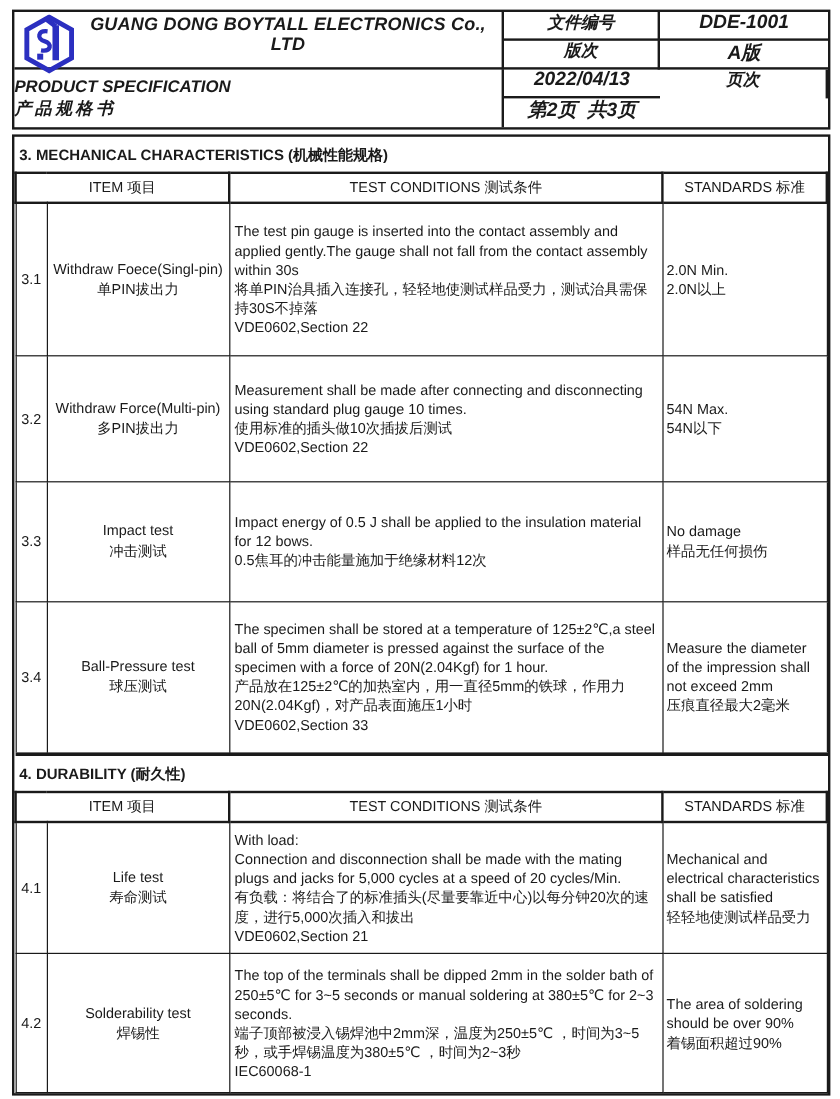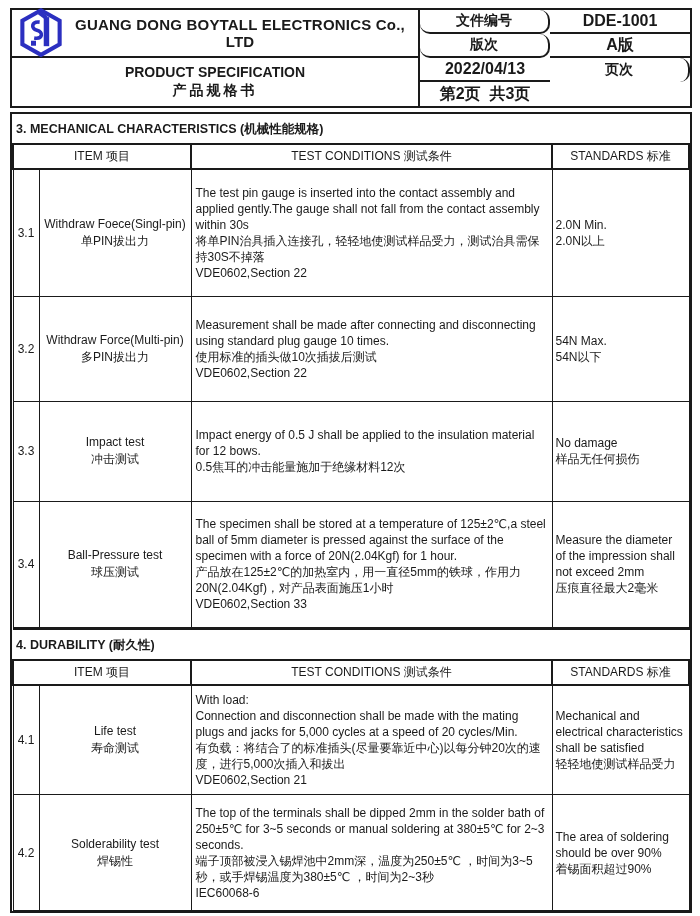--- a/index.html
+++ b/index.html
@@ -11,24 +11,24 @@
   }
   .page { width: 700px; height: 916px; padding: 8px 8px 8px 10px; }
 
   
   .hdr {
     border: 2px solid #1a1a1a;
     display: grid;
     grid-template-columns: 1fr 130px 140px;
     grid-template-rows: repeat(4, 24px);
   }
-  .hdr .cell { display: flex; align-items: center; justify-content: center; }
+  .hdr .cell { display: flex; align-items: flex-start; justify-content: center; font-style: italic; }
   .cell-company { grid-row: 1 / span 2; border-right: 2px solid #1a1a1a; border-bottom: 2px solid #1a1a1a; padding: 2px 4px; display: flex; align-items: center; }
   .cell-spec    { grid-row: 3 / span 2; border-right: 2px solid #1a1a1a; flex-direction: column; }
-  .hl { border-right: 2px solid #1a1a1a; font-weight: bold; font-size: 14px; border-radius: 10px; }
+  .hl { border-right: 2px solid #1a1a1a; font-weight: bold; font-size: 14px; }
   .hb { border-bottom: 2px solid #1a1a1a; }
   .hv { font-weight: bold; font-size: 16px; white-space: pre-wrap; }
   .logo-wrap { width: 50px; flex: 0 0 50px; display: flex; align-items: center; justify-content: center; }
   .company-names { flex: 1; text-align: center; }
   .company-en { font-weight: bold; font-size: 15px; letter-spacing: 0.2px; }
   .company-cn { font-weight: bold; font-size: 15px; letter-spacing: 4px; margin-top: 1px; }
   .spec-en { font-weight: bold; font-size: 14px; }
   .spec-cn { font-weight: bold; font-size: 14px; letter-spacing: 3px; margin-top: 2px; }
 
   
@@ -212,21 +212,21 @@
         </tr>
         <tr class="h-r42">
           <td class="no">4.2</td>
           <td class="item">
             <div>Solderability test</div>
             <div>焊锡性</div>
           </td>
           <td class="cond">
             <div>The top of the terminals shall be dipped 2mm in the solder bath of 250±5℃ for 3~5 seconds or manual soldering at 380±5℃ for 2~3 seconds.</div>
             <div>端子顶部被浸入锡焊池中2mm深，温度为250±5℃ ，时间为3~5秒，或手焊锡温度为380±5℃ ，时间为2~3秒</div>
-            <div>IEC60068-6</div>
+            <div>IEC60068-1</div>
           </td>
           <td class="std">
             <div>The area of soldering should be over 90%</div>
             <div>着锡面积超过90%</div>
           </td>
         </tr>
       </tbody>
     </table>
 
   </div>

